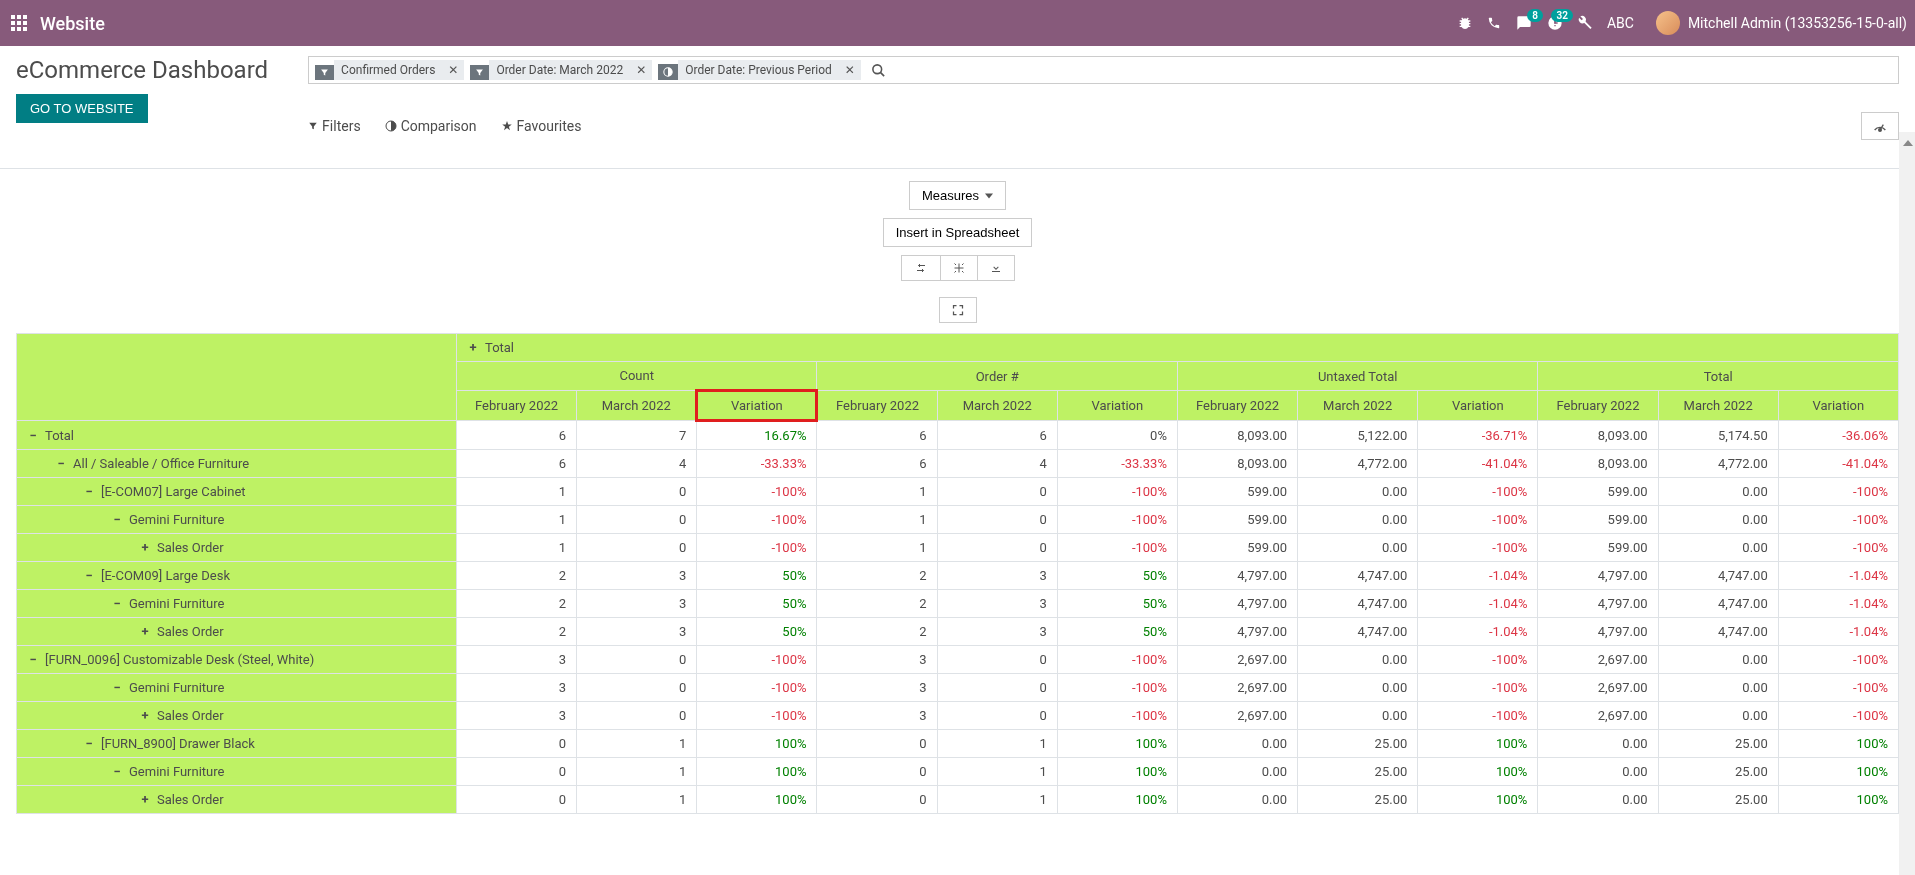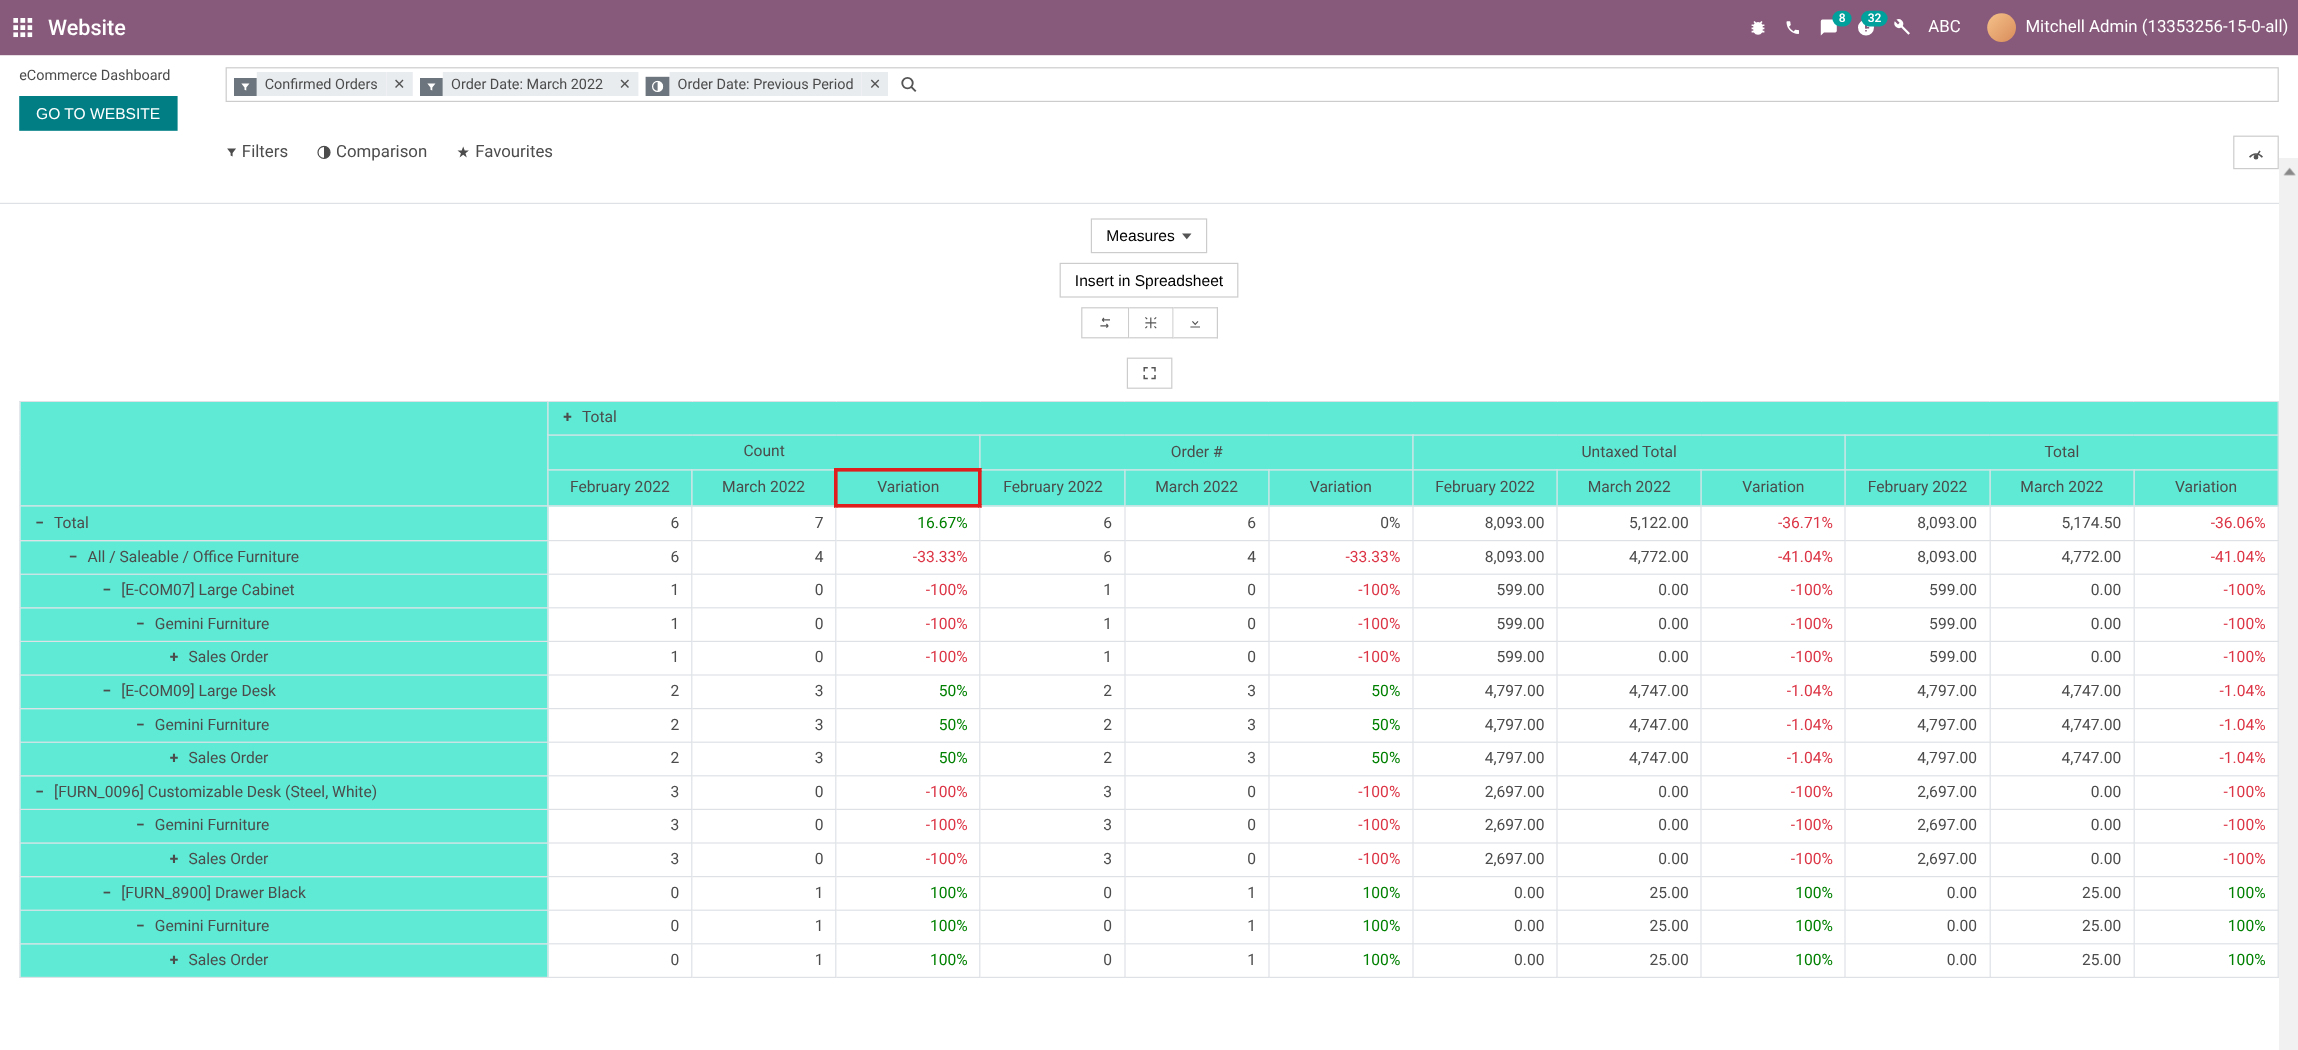--- a/index.html
+++ b/index.html
@@ -15,21 +15,21 @@
 .navbar .right-icons { display: flex; align-items: center; gap: 14px; }
 .navbar .icon-btn { position: relative; cursor: pointer; display: inline-flex; align-items: center; }
 .navbar .badge { position: absolute; top: -6px; right: -10px; background: #00A09D; color: #fff; font-size: 10px; border-radius: 8px; padding: 1px 5px; font-weight: 600; }
 .navbar .user { display: flex; align-items: center; gap: 8px; font-size: 14px; margin-left: 8px; cursor: pointer; }
 .navbar .avatar { width: 24px; height: 24px; border-radius: 50%; background: linear-gradient(135deg, #f6c28b, #d88c5a); display: inline-block; }
 
 
 .control-panel { border-bottom: 1px solid #dee2e6; padding: 10px 16px 0 16px; }
 .cp-top { display: flex; align-items: flex-start; }
 .cp-left { flex: 0 0 auto; }
-.cp-left h1 { font-size: 12px; font-weight: 400; color: #4c4c4c; margin-bottom: 10px; }
+.cp-left h1 { font-size: 24px; font-weight: 400; color: #4c4c4c; margin-bottom: 10px; }
 .btn-primary { background: #017e84; color: #fff; border: none; padding: 7px 14px; font-size: 13px; font-weight: 500; cursor: pointer; text-transform: uppercase; }
 .cp-right { flex: 1; margin-left: 40px; }
 
 .search-row { border: 1px solid #ccc; display: flex; align-items: center; padding: 3px 6px; background: #fff; }
 .facet { display: inline-flex; align-items: flex-end; font-size: 12px; margin-right: 6px; }
 .facet .tag-icon { background: #6c757d; color: #fff; padding: 3px 5px; display: inline-flex; align-items: center; }
 .facet .tag-label { background: #e9ecef; padding: 3px 7px; }
 .facet .tag-x { background: #e9ecef; padding: 3px 6px; cursor: pointer; color: #555; }
 .search-input { flex: 1; border: none; outline: none; font-size: 13px; padding: 2px 6px; }
 .search-icon { cursor: pointer; padding: 0 4px; }
@@ -44,21 +44,21 @@
 .btn { border: 1px solid #ccc; background: #fff; padding: 6px 12px; font-size: 13px; cursor: pointer; display: inline-flex; align-items: center; gap: 6px; }
 .btn-group { display: inline-flex; }
 .btn-group .btn { border-radius: 0; }
 .btn-group .btn + .btn { border-left: none; }
 .toolbar .grow { flex: 1; }
 
 
 .pivot-wrap { padding: 0 16px 20px 16px; overflow-x: auto; }
 table.pivot { border-collapse: collapse; width: 100%; table-layout: fixed; }
 table.pivot th, table.pivot td { border: 1px solid #dee2e6; padding: 6px 10px; font-size: 13px; white-space: nowrap; }
-table.pivot th { font-weight: 400; color: #4c4c4c; background: #5eead4; }
+table.pivot th { font-weight: 400; color: #4c4c4c; background: #bef264; }
 table.pivot .col-label { width: 440px; text-align: left; }
 table.pivot .num { text-align: right; }
 table.pivot .var-pos { color: #008000; }
 table.pivot .var-neg { color: #dc3545; }
 table.pivot .row-header { text-align: left; }
 table.pivot .toggle { display: inline-block; width: 12px; text-align: center; font-weight: bold; margin-right: 6px; cursor: pointer; }
 .highlight-box { border: 3px solid #e01e1e !important; }
 .scroll-gutter { position: fixed; right: 0; top: 132px; bottom: 0; width: 16px; background: #f1f1f1; }
 .scroll-thumb-top { position: absolute; top: 8px; right: 2px; width: 0; height: 0; border-left: 5px solid transparent; border-right: 5px solid transparent; border-bottom: 6px solid #888; }
 

